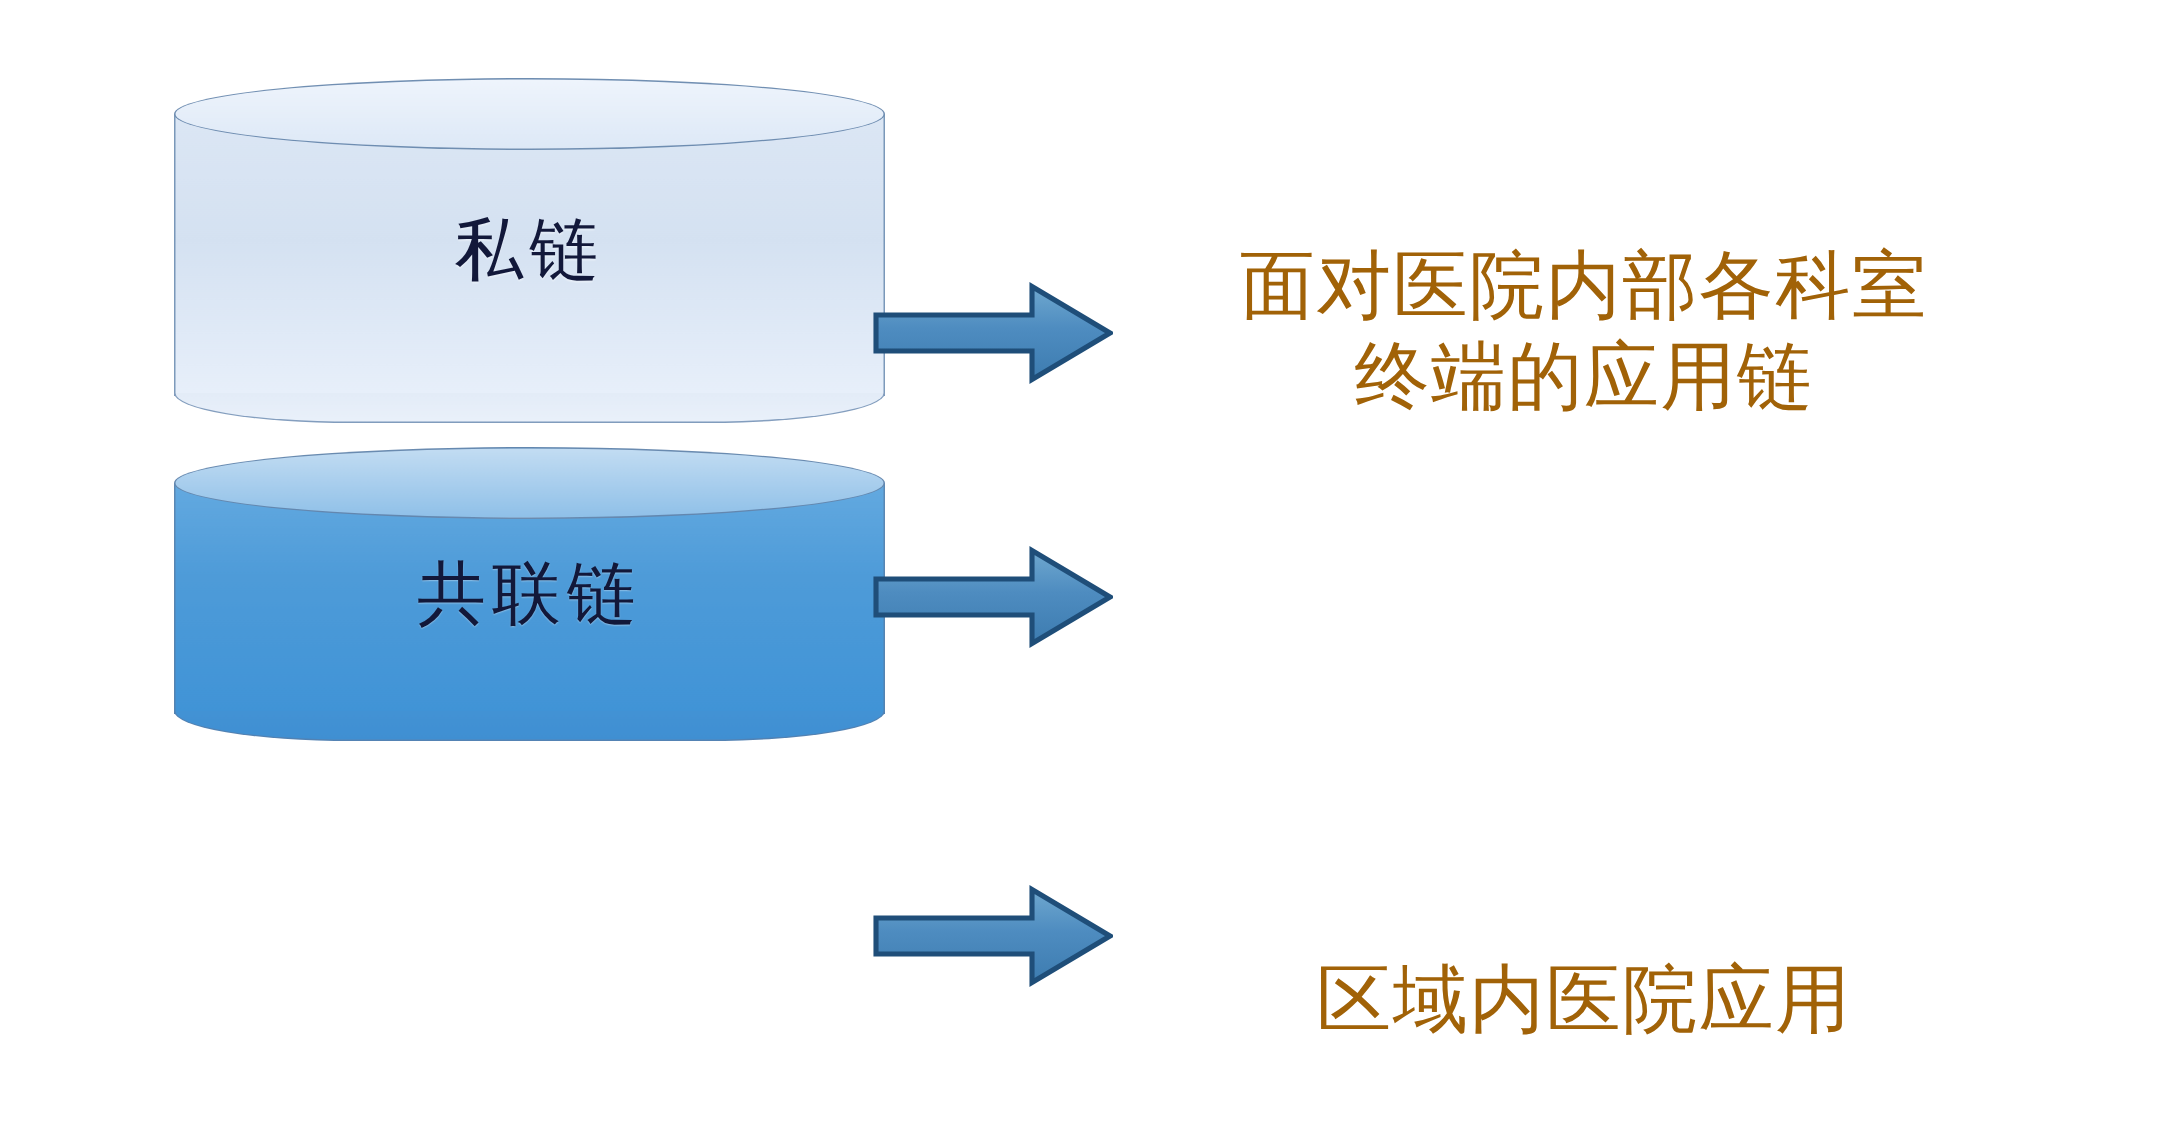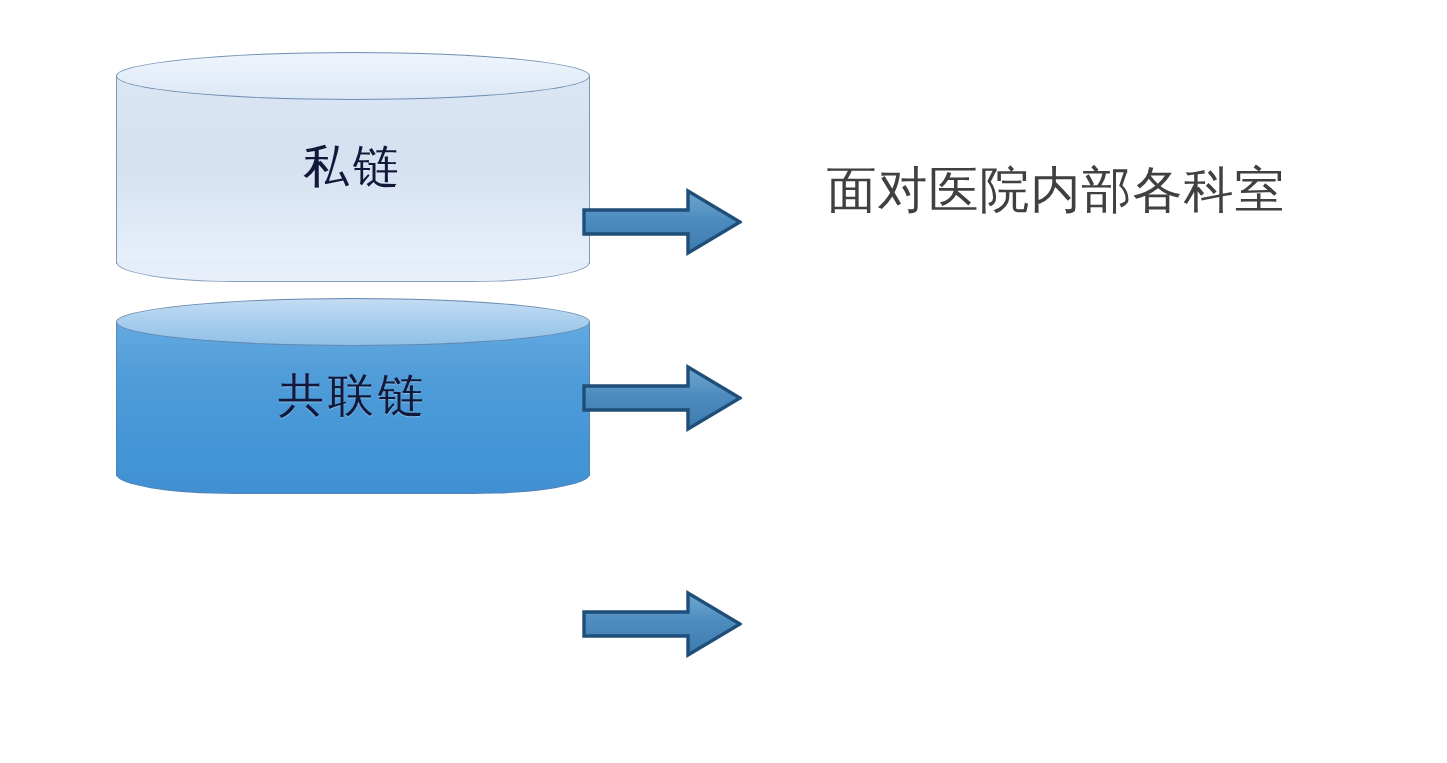--- a/index.html
+++ b/index.html
@@ -109,21 +109,21 @@
     height: 72px;
   }
   .arrow svg { display: block; width: 160px; height: 72px; }
 
   
   .desc {
     position: absolute;
     left: 760px;
     width: 560px;
     text-align: center;
-    color: #404040;
+    color: #a16207;
     font-family: "DejaVu Sans", "Liberation Sans", sans-serif;
     font-size: 50px;
     line-height: 1.22;
     letter-spacing: 1px;
     white-space: nowrap;
   }
   .desc .ln { display: block; }
   .d1 { top: 108px; }
   .d2 { top: 338px; }
 </style>
@@ -148,20 +148,21 @@
             <stop offset="45%" stop-color="#4e8cc0"></stop>
             <stop offset="100%" stop-color="#3d7cb0"></stop>
           </linearGradient>
         </defs>
         <path d="M2,24 L106,24 L106,5 L158,36 L106,67 L106,48 L2,48 Z" fill="url(#ag1)" stroke="#1f4e79" stroke-width="3.4" stroke-linejoin="miter"></path>
       </svg>
     </div>
 
     <div class="desc d1">
       <span class="ln">面对医院内部各科室</span>
+      <span class="ln">终端的应用链</span>
     </div>
   </div>
 
   <div class="row row-2">
     <div class="cylinder c2">
       <div class="cyl-body"></div>
       <div class="cyl-bottom"></div>
       <div class="cyl-top"></div>
       <div class="cyl-label">共联链</div>
     </div>
@@ -173,20 +174,21 @@
             <stop offset="0%" stop-color="#6fa8cf"></stop>
             <stop offset="45%" stop-color="#4e8cc0"></stop>
             <stop offset="100%" stop-color="#3d7cb0"></stop>
           </linearGradient>
         </defs>
         <path d="M2,24 L106,24 L106,5 L158,36 L106,67 L106,48 L2,48 Z" fill="url(#ag2)" stroke="#1f4e79" stroke-width="3.4" stroke-linejoin="miter"></path>
       </svg>
     </div>
 
     <div class="desc d2">
+      <span class="ln">区域内医院应用</span>
     </div>
   </div>
 
   <div class="row row-3">
 
     <div class="arrow" style="top:62px">
       <svg viewBox="0 0 160 72" xmlns="http://www.w3.org/2000/svg">
         <defs>
           <linearGradient id="ag3" x1="0" y1="0" x2="0" y2="1">
             <stop offset="0%" stop-color="#6fa8cf"></stop>

